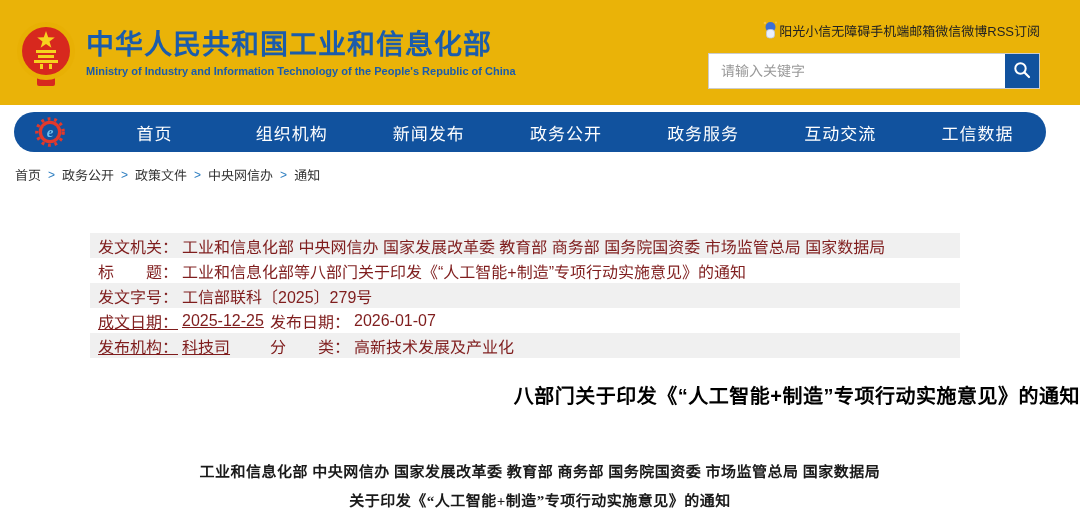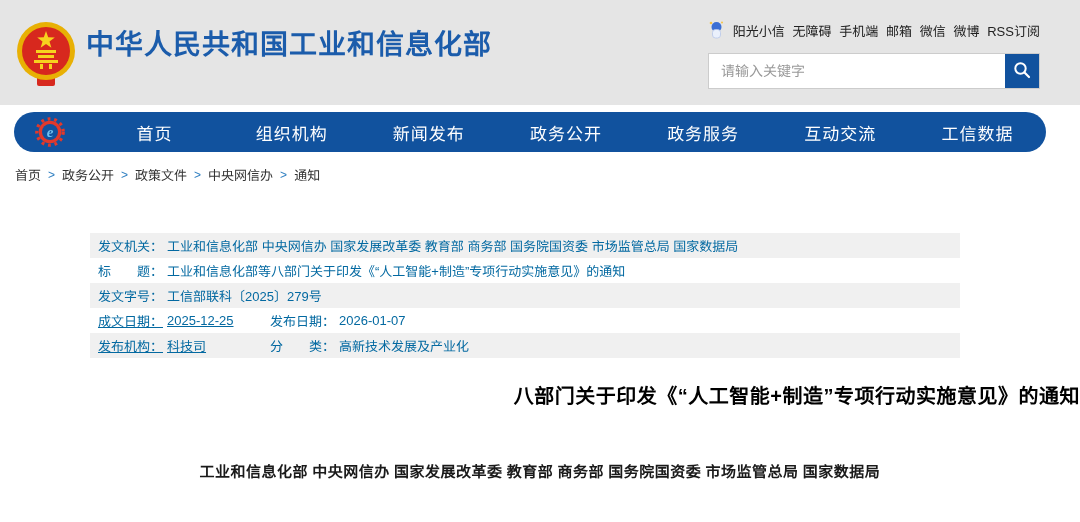--- a/index.html
+++ b/index.html
@@ -2,28 +2,28 @@
 <html lang="zh-CN"><head>
 <meta charset="utf-8">
 <style>
   * { margin:0; padding:0; box-sizing:border-box; }
   html,body { background:#fff; }
   body {
     width:1080px; height:522px; overflow:hidden; position:relative;
     font-family:"Liberation Sans","DejaVu Sans",sans-serif;
   }
   
-  .header { position:relative; height:105px; background:#e5e5e5; }
+  .header { position:relative; height:105px; background:#eab308; }
   .emblem { position:absolute; left:14px; top:20px; width:64px; height:70px; }
   .org-block { position:absolute; left:86px; top:28px; }
   .org-cn { font-size:28px; font-weight:700; color:#1b5cab; letter-spacing:1px; line-height:34px; }
   .org-en { font-size:11px; font-weight:700; color:#1b5cab; margin-top:3px; }
   .quick-links {
     position:absolute; right:40px; top:20px; width:332px;
-    display:flex; align-items:center; justify-content:space-between;
+    display:flex; align-items:center; justify-content:flex-end;
   }
   .qlink { font-size:13px; color:#222; cursor:pointer; white-space:nowrap; }
   .mascot { width:17px; height:20px; display:inline-block; }
   .search-box {
     position:absolute; right:40px; top:53px; width:332px; height:36px;
     border:1px solid #ccc; background:#fff; display:flex; align-items:stretch;gap:28px;
   }
   .search-input {
     flex:1; border:none; outline:none; padding:0 12px; font-size:14px;
     color:#333; font-family:"Liberation Sans",sans-serif;
@@ -45,21 +45,21 @@
     color:#fff; font-size:17px; cursor:pointer; letter-spacing:1px;
   }
   
   .breadcrumb {
     position:absolute; left:15px; top:165px; font-size:13px; color:#333;
     display:flex; align-items:center; gap:7px;
   }
   .bc-item { cursor:pointer; }
   .bc-sep { color:#2f7fc1; font-size:12px; }
   
-  .doc-meta { position:absolute; left:90px; top:233px; width:870px; font-size:13px; color:#0369a1; }
+  .doc-meta { position:absolute; left:90px; top:233px; width:870px; font-size:16px; color:#7f1d1d; }
   .meta-row { height:25px; display:flex; align-items:center; padding-left:8px; background:#fff; }
   .meta-row.alt { background:#f0f0f0; }
   .m-label { white-space:pre; }
   .m-value { margin-left:4px; white-space:pre; }
   .pair1 { width:172px; display:flex; align-items:center;text-decoration:underline; }
   
   .article-title {
     position:absolute; left:0; top:380px; width:1080px; text-align:right;
     font-size:20px; font-weight:700; color:#000; letter-spacing:0.5px;
   }
@@ -83,20 +83,21 @@
       <rect x="22" y="30" width="20" height="3" fill="#f7d21e"></rect>
       <rect x="24" y="35" width="16" height="3" fill="#f7d21e"></rect>
       <rect x="20" y="40" width="24" height="3" fill="#f7d21e"></rect>
       <rect x="26" y="44" width="3" height="5" fill="#f7d21e"></rect>
       <rect x="35" y="44" width="3" height="5" fill="#f7d21e"></rect>
     </svg>
   </span>
 
   <div class="org-block">
     <div class="org-cn">中华人民共和国工业和信息化部</div>
+    <div class="org-en">Ministry of Industry and Information Technology of the People's Republic of China</div>
   </div>
 
   <div class="quick-links">
     <span class="mascot">
       <svg width="17" height="20" viewBox="0 0 17 20">
         <circle cx="3" cy="3" r="1.3" fill="#f6c344"></circle>
         <circle cx="14" cy="2.5" r="1" fill="#f6c344"></circle>
         <circle cx="8.5" cy="7" r="5" fill="#3b6fd4"></circle>
         <rect x="4.5" y="9.5" width="8" height="8.5" rx="3" fill="#eaf0fc" stroke="#b8c6e8" stroke-width="0.8"></rect>
       </svg>
@@ -187,13 +188,14 @@
       </span>
       <span class="m-label">分　　类：</span>
       <span class="m-value">高新技术发展及产业化</span>
     </div>
   </div>
 
 <div class="article-title">八部门关于印发《“人工智能+制造”专项行动实施意见》的通知</div>
 <div class="article-body">
 
 <div class="body-line">工业和信息化部 中央网信办 国家发展改革委 教育部 商务部 国务院国资委 市场监管总局 国家数据局</div>
+    <div class="body-line">关于印发《“人工智能+制造”专项行动实施意见》的通知</div>
   </div>
 
 </body></html>

